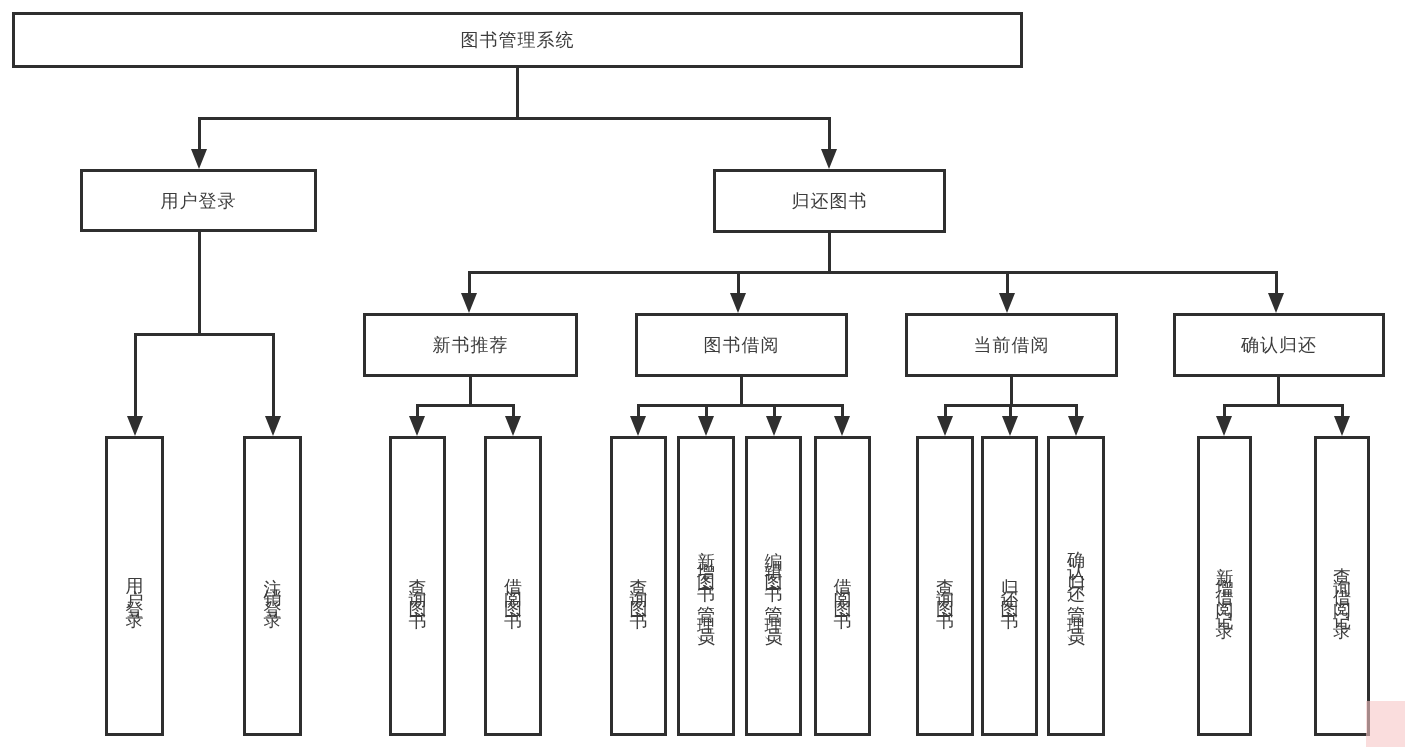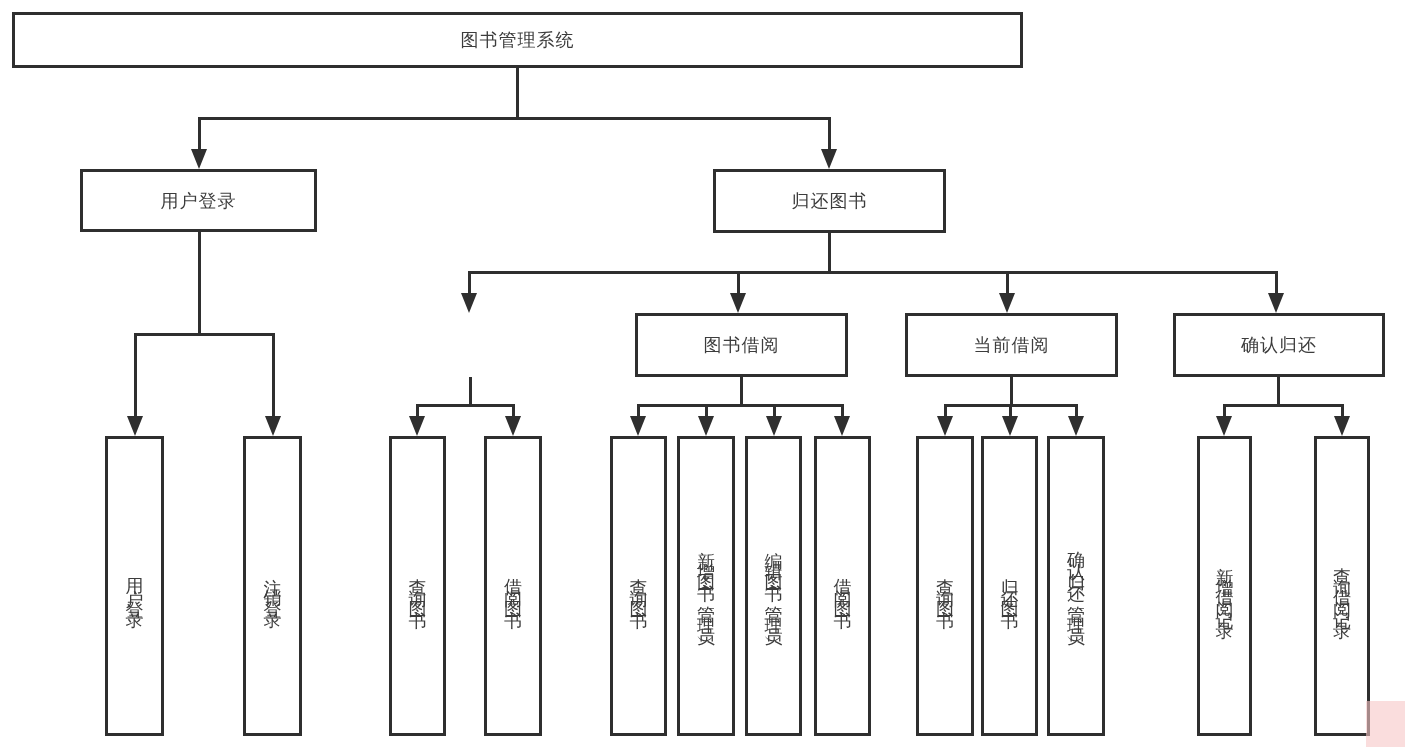--- a/index.html
+++ b/index.html
@@ -98,20 +98,23 @@
     <span class="nlabel">图书管理系统</span>
   </div>
 
   <div class="hnode" style="left:80px;top:169px;width:237px;height:63px;">
     <span class="nlabel">用户登录</span>
   </div>
   <div class="hnode" style="left:713px;top:169px;width:233px;height:64px;">
     <span class="nlabel">归还图书</span>
   </div>
 
+  <div class="hnode" style="left:363px;top:313px;width:215px;height:64px;">
+    <span class="nlabel">新书推荐</span>
+  </div>
   <div class="hnode" style="left:635px;top:313px;width:213px;height:64px;text-align:center;">
     <span class="nlabel">图书借阅</span>
   </div>
   <div class="hnode" style="left:905px;top:313px;width:213px;height:64px;font-family:Liberation Serif, serif;">
     <span class="nlabel">当前借阅</span>
   </div>
   <div class="hnode" style="left:1173px;top:313px;width:212px;height:64px;">
     <span class="nlabel">确认归还</span>
   </div>
 

